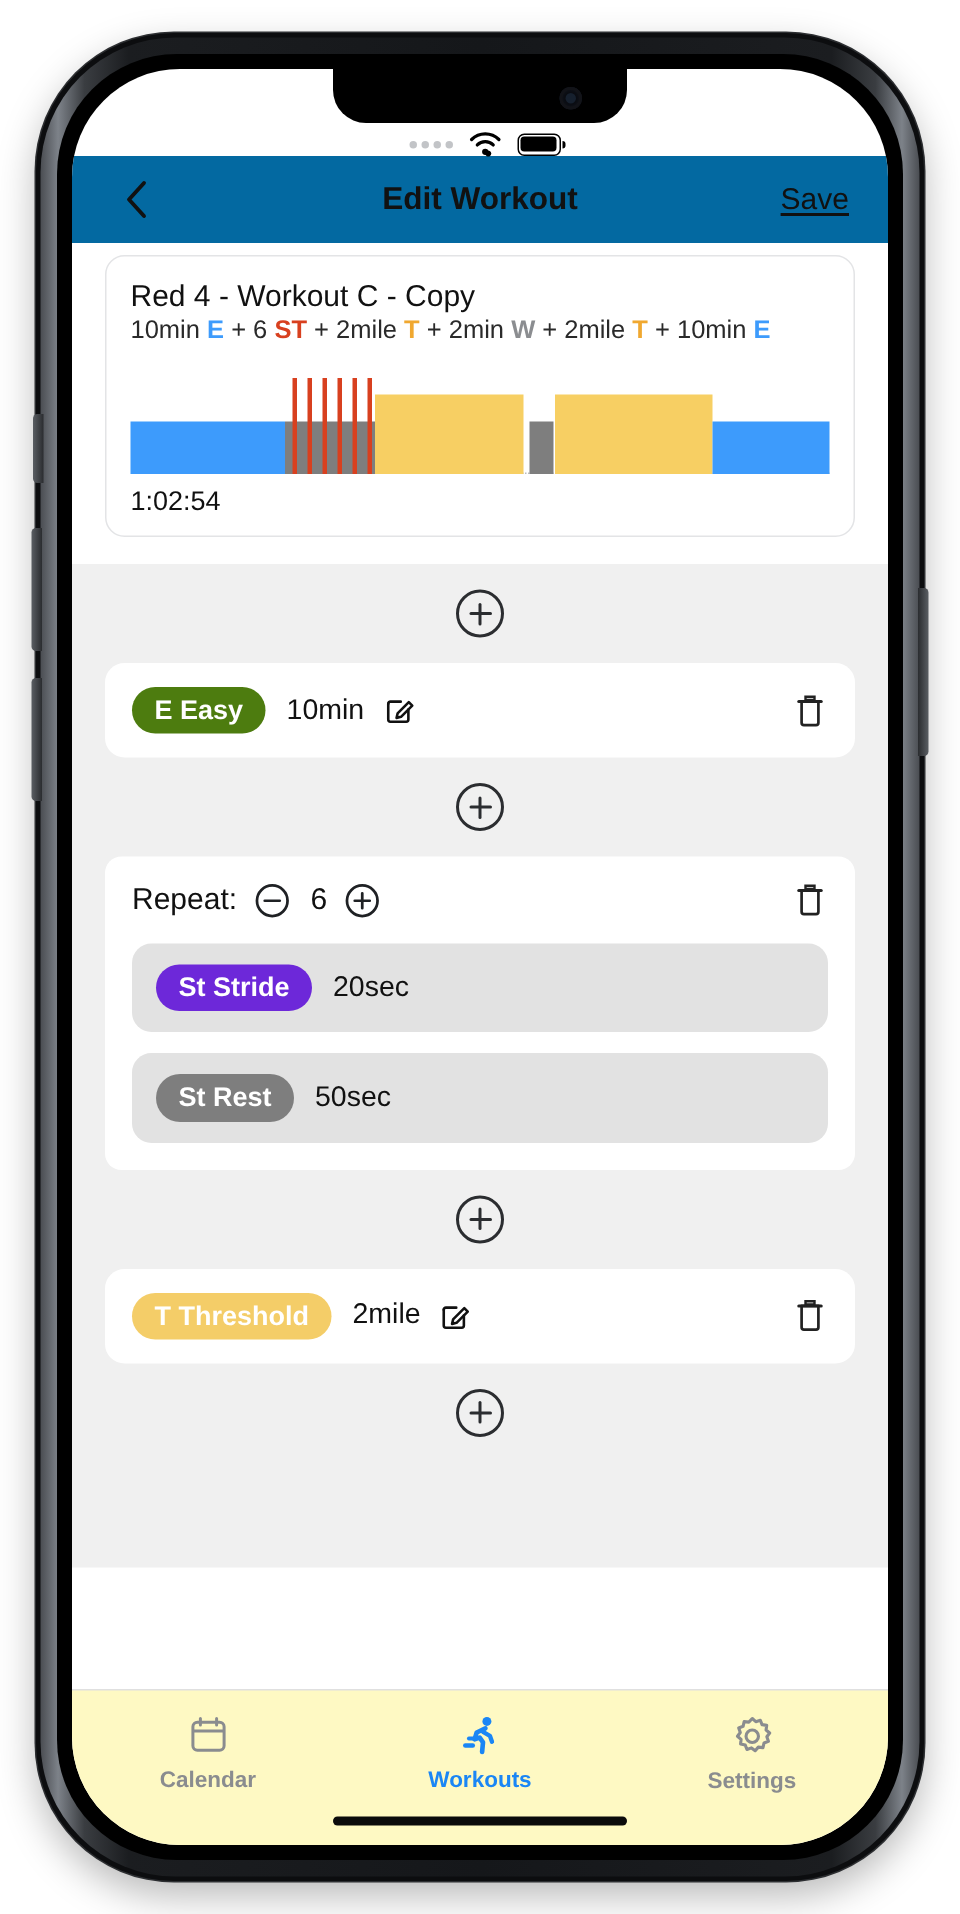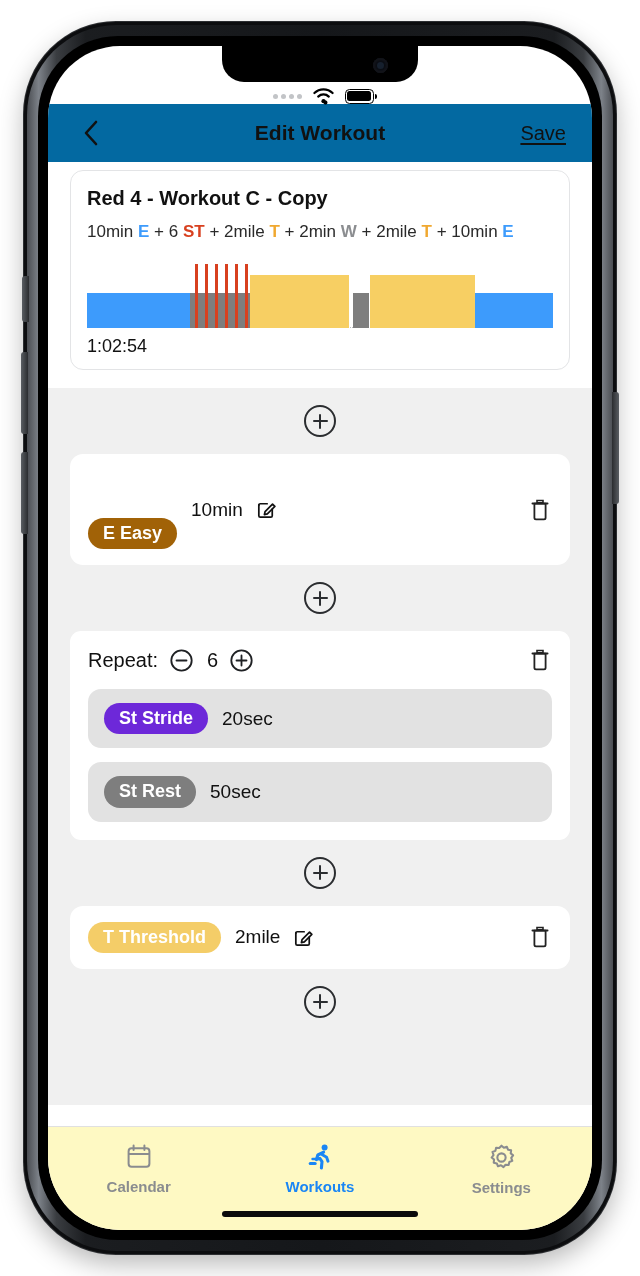--- a/index.html
+++ b/index.html
@@ -81,21 +81,21 @@
     margin-left:auto; font-size:20px; color:#111; font-weight:400;
     text-decoration:underline; text-underline-offset:3px; cursor:pointer;
   }
 
   
   .summary-wrap{ background:#fff; padding:8px 22px 18px; }
   .summary-card{
     border:1px solid #e3e4e6; border-radius:13px; background:#fff;
     padding:16px 16px 12px;
   }
-  .wk-title{ font-size:20px; font-weight:700; color:#111; margin-bottom:12px; }
+  .wk-title{ font-size:20px; font-weight:400; color:#111; margin-bottom:0; }
   .wk-formula{ font-size:17px; color:#2a2a2a; white-space:nowrap; }
   .wk-formula b{ font-weight:700; }
   .code-E{ color:#3d9bfc; } .code-ST{ color:#d8401f; }
   .code-T{ color:#f0a830; } .code-W{ color:#8b8d90; }
 
   
   .bargraph{ position:relative; height:68px; margin:18px 0 4px; }
   .seg{ position:absolute; bottom:0; }
   .spike{ position:absolute; bottom:0; width:3px; background:#d8401f; }
   .baseline{ position:absolute; left:0; right:0; bottom:0; border-bottom:1px dotted #b9bbbe; }
@@ -114,21 +114,21 @@
   .add-btn-inner{ position:relative; width:15px; height:15px; display:flex; align-items:center; justify-content:center; }
 
   .card{
     background:#fff; border-radius:13px; margin:0 22px;
     padding:16px 18px; display:flex; align-items:center;
   }
   .badge{
     border-radius:999px; color:#fff; font-weight:700; font-size:18px;
     padding:5px 15px; white-space:nowrap; display:inline-block; line-height:1.18;
   }
-  .badge-easy{ background:#a16207;margin-top:48px; }
+  .badge-easy{ background:#4d7c0f; }
   .badge-stride{ background:#6d28d9; }
   .badge-rest{ background:#7e7e7e; }
   .badge-threshold{ background:#f4cd68; }
   .step-val{ font-size:19px; color:#111; margin-left:14px; }
   .edit-ico{ margin-left:12px; cursor:pointer; display:flex; align-items:center; }
   .trash{ margin-left:auto; cursor:pointer; display:flex; align-items:center; }
 
   
   .repeat-card{ background:#fff; border-radius:11px; margin:0 22px; padding:16px 18px 18px; }
   .repeat-head{ display:flex; align-items:center; }

